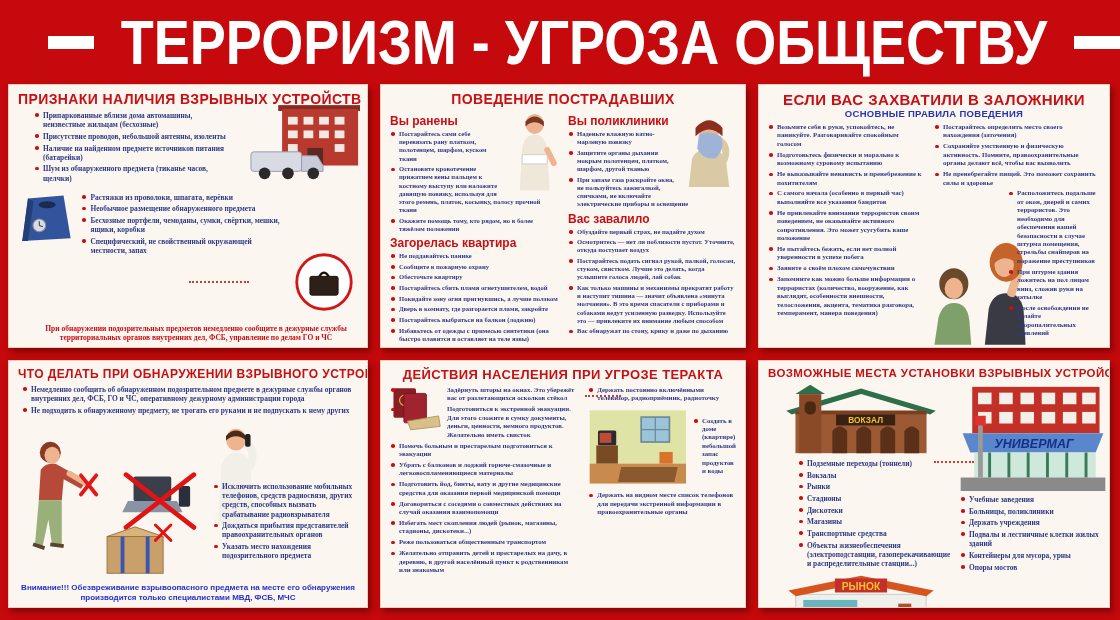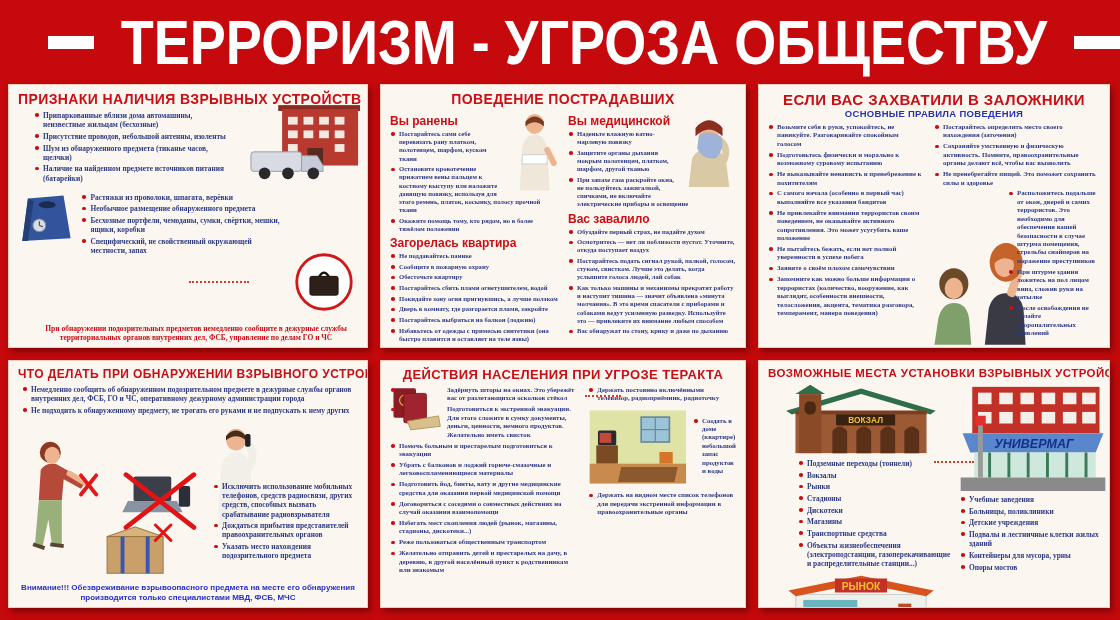--- a/index.html
+++ b/index.html
@@ -119,22 +119,22 @@
         <rect x="60" y="44" width="16" height="18" fill="#5a2a20"></rect>
         <rect x="2" y="48" width="52" height="20" rx="3" fill="#d8dbe4" stroke="#99a" stroke-width="1"></rect>
         <path d="M54 52 L70 52 L76 62 L76 68 L54 68 Z" fill="#c8ccd8" stroke="#99a" stroke-width="1"></path>
         <circle cx="16" cy="70" r="6" fill="#2a2a2a"></circle>
           <circle cx="40" cy="70" r="6" fill="#2a2a2a"></circle>
           <circle cx="66" cy="70" r="6" fill="#2a2a2a"></circle>
       </svg>
       <ul class="blist signs-a">
           <li>Припаркованные вблизи дома автомашины, неизвестные жильцам (бесхозные)</li>
           <li>Присутствие проводов, небольшой антенны, изоленты</li>
+          <li>Наличие на найденном предмете источников питания (батарейки)</li>
           <li>Шум из обнаруженного предмета (тиканье часов, щелчки)</li>
-          <li>Наличие на найденном предмете источников питания (батарейки)</li>
         </ul>
       <div class="signs-row">
         <svg width="70" height="64" viewBox="0 0 78 70">
           <path d="M14 6 L64 2 L74 62 L6 66 Z" fill="#31549c"></path>
           <path d="M14 6 L22 10 L14 66 L6 66 Z" fill="#243f78"></path>
           <ellipse cx="41" cy="15" rx="12" ry="5" fill="#1a2a50"></ellipse>
           <circle cx="30" cy="44" r="9" fill="#d8dce8" stroke="#888" stroke-width="1.5"></circle>
           <path d="M30 44 L30 38 M30 44 L35 46" stroke="#444" stroke-width="1.5"></path>
         </svg>
         <ul class="blist">
@@ -188,21 +188,21 @@
         <div class="vcol">
           <div class="figwrap">
             <svg width="54" height="76" viewBox="0 0 64 90">
               <path d="M8 90 L12 56 Q18 44 32 44 Q46 44 52 58 L56 90 Z" fill="#d9c9a4"></path>
               <path d="M50 58 Q56 42 44 34" stroke="#d9c9a4" stroke-width="8" fill="none" stroke-linecap="round"></path>
               <ellipse cx="32" cy="24" rx="12" ry="13" fill="#edb48f"></ellipse>
               <path d="M16 20 Q32 2 48 20 L48 30 Q32 14 16 30 Z" fill="#8a2f1f"></path>
               <path d="M20 28 Q32 22 46 30 Q52 44 40 56 Q24 58 18 44 Z" fill="#9fb3d8"></path>
             </svg>
           </div>
-          <h3 class="sec">Вы медицинской</h3>
+          <h3 class="sec">Вы поликлиники</h3>
           <ul class="blist">
               <li>Наденьте влажную ватно-марлевую повязку</li>
               <li>Защитите органы дыхания мокрым полотенцем, платком, шарфом, другой тканью</li>
               <li>При запахе газа раскройте окна, не пользуйтесь зажигалкой, спичками, не включайте электрические приборы и освещение</li>
             </ul>
           <h3 class="sec">Вас завалило</h3>
           <ul class="blist">
               <li>Обуздайте первый страх, не падайте духом</li>
               <li>Осмотритесь — нет ли поблизости пустот. Уточните, откуда поступает воздух</li>
               <li>Постарайтесь подать сигнал рукой, палкой, голосом, стуком, свистком. Лучше это делать, когда услышите голоса людей, лай собак</li>
@@ -403,21 +403,21 @@
             <text x="76" y="67" text-anchor="middle" font-family="Liberation Sans, sans-serif" font-size="13" font-weight="bold" font-style="italic" fill="#15308a">УНИВЕРМАГ</text>
             <rect x="14" y="72" width="126" height="26" fill="#cfe8dc"></rect>
             <path d="M30 72 L30 98 M50 72 L50 98 M70 72 L70 98 M90 72 L90 98 M110 72 L110 98 M130 72 L130 98" stroke="#3a7a5a" stroke-width="3"></path>
             <rect x="0" y="98" width="150" height="14" fill="#8a8a8a"></rect>
             <rect x="18" y="42" width="5" height="56" fill="#999"></rect>
             <rect x="15" y="34" width="11" height="10" fill="#e03030"></rect>
           </svg>
           <ul class="blist loc2">
               <li>Учебные заведения</li>
               <li>Больницы, поликлиники</li>
-              <li>Детские учреждения</li>
+              <li>Держать учреждения</li>
               <li>Подвалы и лестничные клетки жилых зданий</li>
               <li>Контейнеры для мусора, урны</li>
               <li>Опоры мостов</li>
             </ul>
         </div>
       </div>
       <div class="dotline" style="left:50%;top:100px;width:40px"></div>
     </section>
 
   </div>

